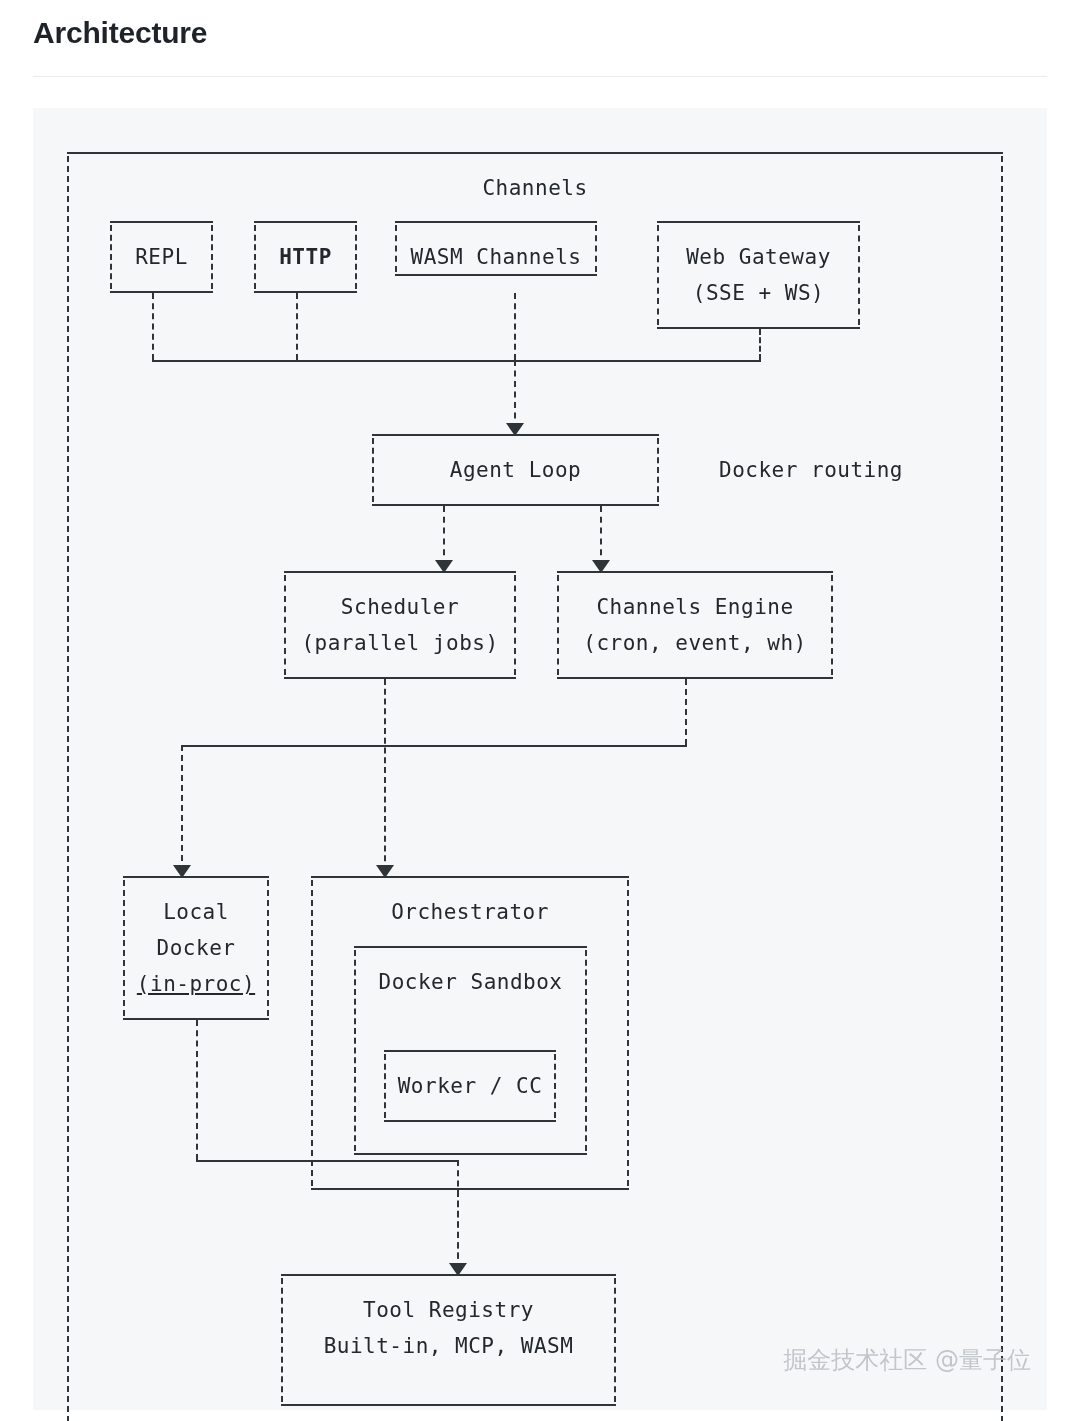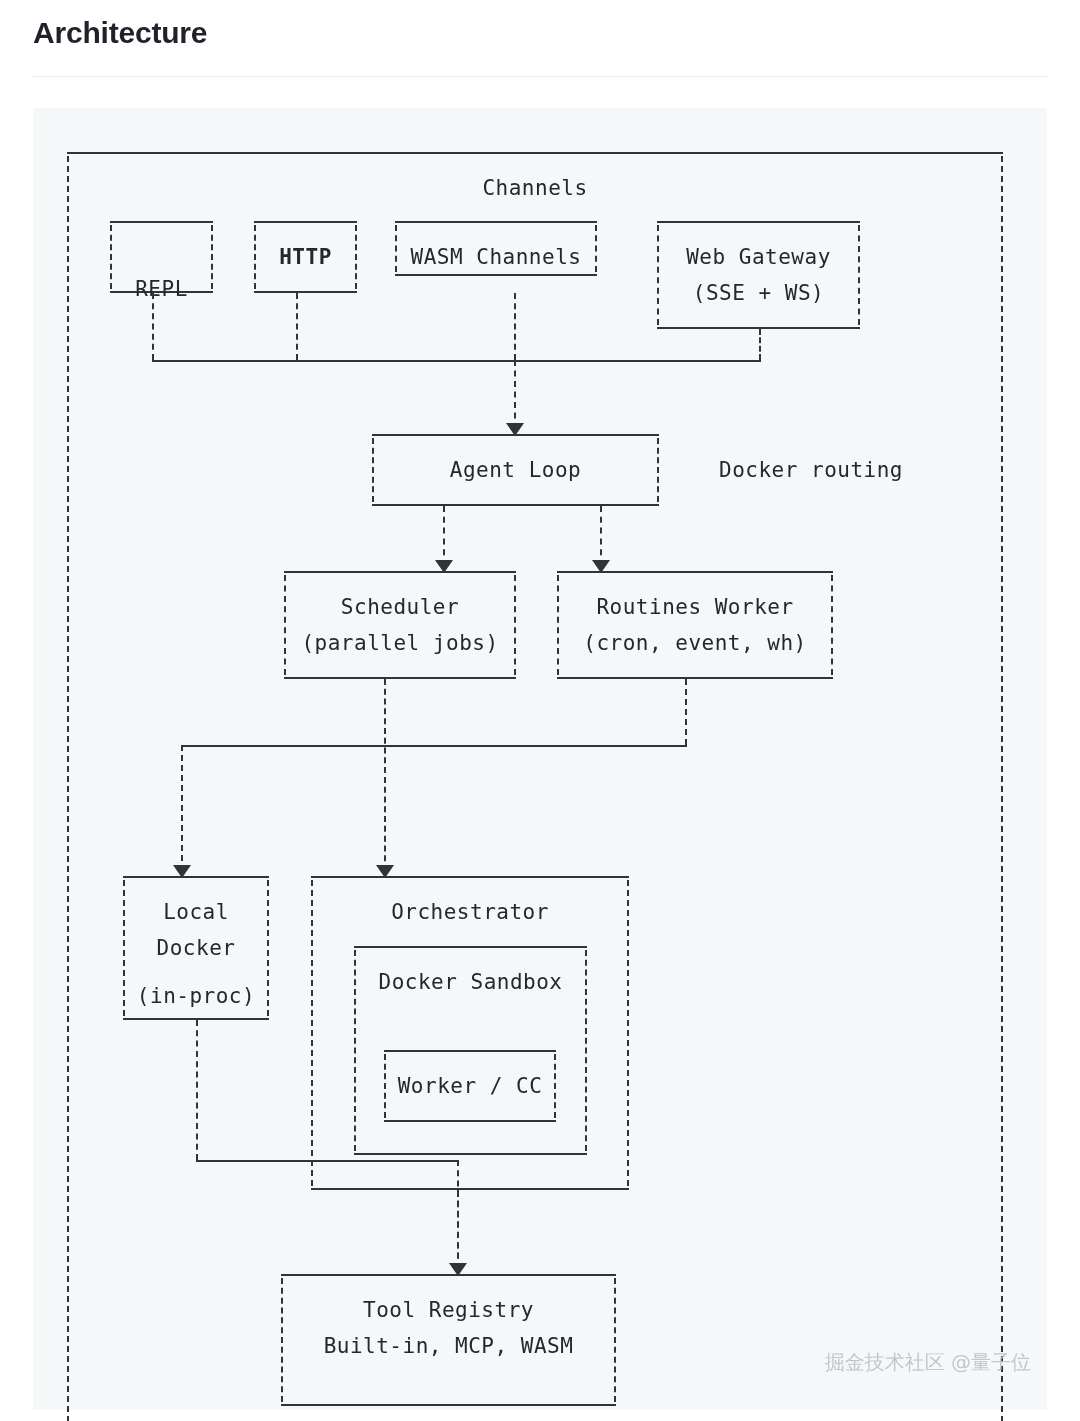--- a/index.html
+++ b/index.html
@@ -65,21 +65,21 @@
   .hline{position:absolute;height:0;border-top:2.5px solid #2f3438;}
   .arrow{
     position:absolute;width:0;height:0;
     border-left:9px solid transparent;
     border-right:9px solid transparent;
     border-top:13px solid #2f3438;
   }
   
   #watermark{
     position:absolute;right:16px;bottom:34px;
-    font-size:20px;color:#b9bec4;
+    font-size:24px;color:#b9bec4;
     font-family:"DejaVu Sans",sans-serif;
     white-space:nowrap;
     opacity:.85;
   }
 </style>
 </head>
 <body>
 
 <div id="page-title">Architecture</div>
 <div id="title-rule"></div>
@@ -93,21 +93,21 @@
       <div class="edge-l"></div>
       <div class="edge-r"></div>
       <div class="btext" style="top:18px;">Channels</div>
     </div>
 
     <div class="abox" style="left:77px;top:113px;width:103px;height:72px;">
       <div class="edge-t"></div>
       <div class="edge-b"></div>
       <div class="edge-l"></div>
       <div class="edge-r"></div>
-      <div class="btext" style="top:18px;margin-top:32px;">REPL</div>
+      <div class="btext" style="top:18px;">REPL</div>
     </div>
 
     <div class="abox" style="left:221px;top:113px;width:103px;height:72px;font-weight:bold;">
       <div class="edge-t"></div>
       <div class="edge-b"></div>
       <div class="edge-l"></div>
       <div class="edge-r"></div>
       <div class="btext" style="top:18px;">HTTP</div>
     </div>
 
@@ -161,40 +161,40 @@
       <div class="edge-r"></div>
       <div class="btext" style="top:18px;">Scheduler</div>
       <div class="btext" style="top:54px;">(parallel jobs)</div>
     </div>
 
     <div class="abox" style="left:524px;top:463px;width:276px;height:108px;">
       <div class="edge-t"></div>
       <div class="edge-b"></div>
       <div class="edge-l"></div>
       <div class="edge-r"></div>
-      <div class="btext" style="top:18px;">Routines Worker</div>
+      <div class="btext" style="top:18px;">Channels Engine</div>
       <div class="btext" style="top:54px;">(cron, event, wh)</div>
     </div>
 
     <div class="vline" style="left:351px;top:571px;height:192px;"></div>
     <div class="vline" style="left:652px;top:571px;height:66px;"></div>
     <div class="hline" style="left:148px;top:637px;width:506px;"></div>
     <div class="vline" style="left:148px;top:637px;height:126px;"></div>
 
     <div class="arrow" style="left:140px;top:757px;"></div>
     <div class="arrow" style="left:343px;top:757px;"></div>
 
     <div class="abox" style="left:90px;top:768px;width:146px;height:144px;">
       <div class="edge-t"></div>
       <div class="edge-b"></div>
       <div class="edge-l"></div>
       <div class="edge-r"></div>
       <div class="btext" style="top:18px;">Local</div>
       <div class="btext" style="top:54px;">Docker</div>
-      <div class="btext" style="top:102px;">(in-proc)</div>
+      <div class="btext" style="top:90px;text-decoration:underline;">(in-proc)</div>
     </div>
 
     <div class="abox" style="left:278px;top:768px;width:318px;height:314px;">
       <div class="edge-t"></div>
       <div class="edge-b"></div>
       <div class="edge-l"></div>
       <div class="edge-r"></div>
       <div class="btext" style="top:18px;">Orchestrator</div>
 
       <div class="abox" style="left:43px;top:70px;width:233px;height:209px;">

